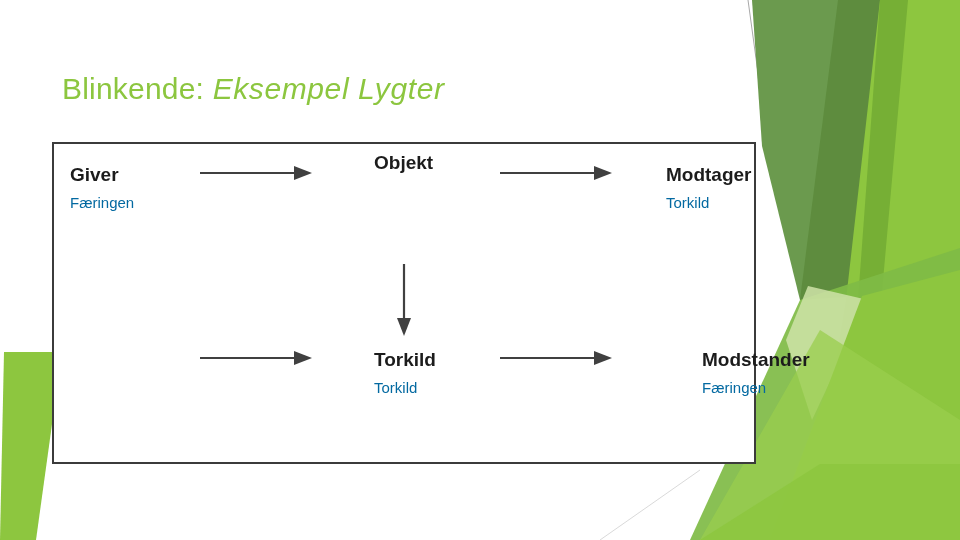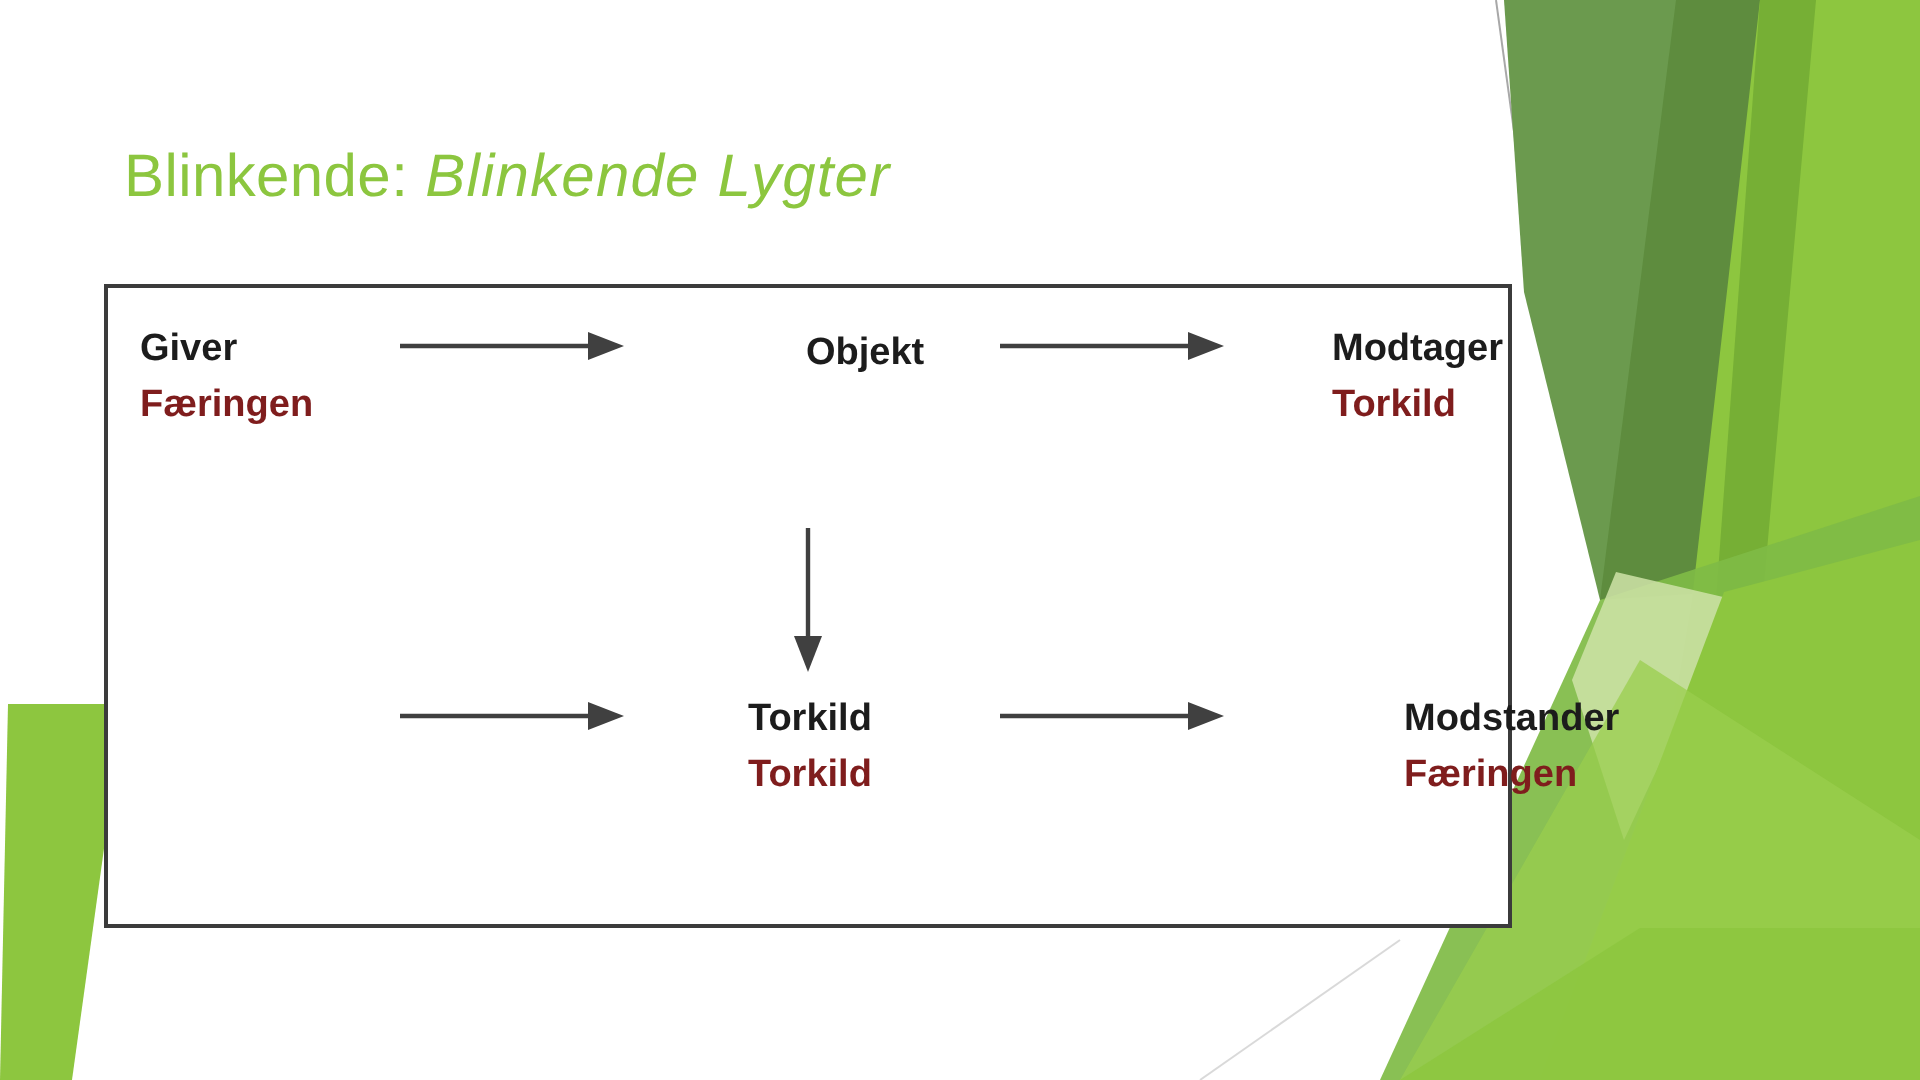--- a/index.html
+++ b/index.html
@@ -70,30 +70,30 @@
     position: absolute;
   }
   .actant-role {
     font-size: 19px;
     font-weight: bold;
     color: #1c1c1c;
     line-height: 26px;
     white-space: nowrap;
   }
   .actant-value {
-    font-size: 19px;
-    font-weight: 700;
-    color: #7f1d1d;
+    font-size: 15px;
+    font-weight: 400;
+    color: #0369a1;
     line-height: 30px;
     max-width: 200px;
   }
 
   
   #cell-giver      { left: 16px;  top: 18px;  }
-  #cell-objekt     { left: 320px; top: 20px; margin-left: 29px;  }
+  #cell-objekt     { left: 320px; top: 6px;  }
   #cell-modtager   { left: 612px; top: 18px;  }
   #cell-hjaelper   { left: 16px;  top: 203px; }
   #cell-subjekt    { left: 320px; top: 203px; }
   #cell-modstander { left: 612px; top: 203px; margin-left: 36px; }
 
   
   .arrow {
     position: absolute;
   }
   .arrow svg { display: block; }
@@ -134,21 +134,21 @@
 
     <path d="M 820 464 L 960 464 L 960 540 L 700 540 Z" fill="#8DC63F" opacity="0.9"></path>
 
     <path d="M 600 540 L 700 470" stroke="#C9C9C9" stroke-width="1" fill="none" opacity="0.7"></path>
 
     <path d="M 4 352 L 62 352 L 36 540 L 0 540 Z" fill="#8DC63F"></path>
   </svg>
 </div>
 
 <h1 id="page-title">
-  <span class="title-lead">Blinkende: </span><span class="title-emphasis">Blinkende Lygter</span>
+  <span class="title-lead">Blinkende: </span><span class="title-emphasis">Eksempel Lygter</span>
 </h1>
 
 <div id="actant-diagram">
   <div id="actant-diagram-grid">
 
     <div class="actant-cell" id="cell-giver">
       <div class="actant-role">Giver</div>
       <div class="actant-value">Færingen</div>
     </div>
 

